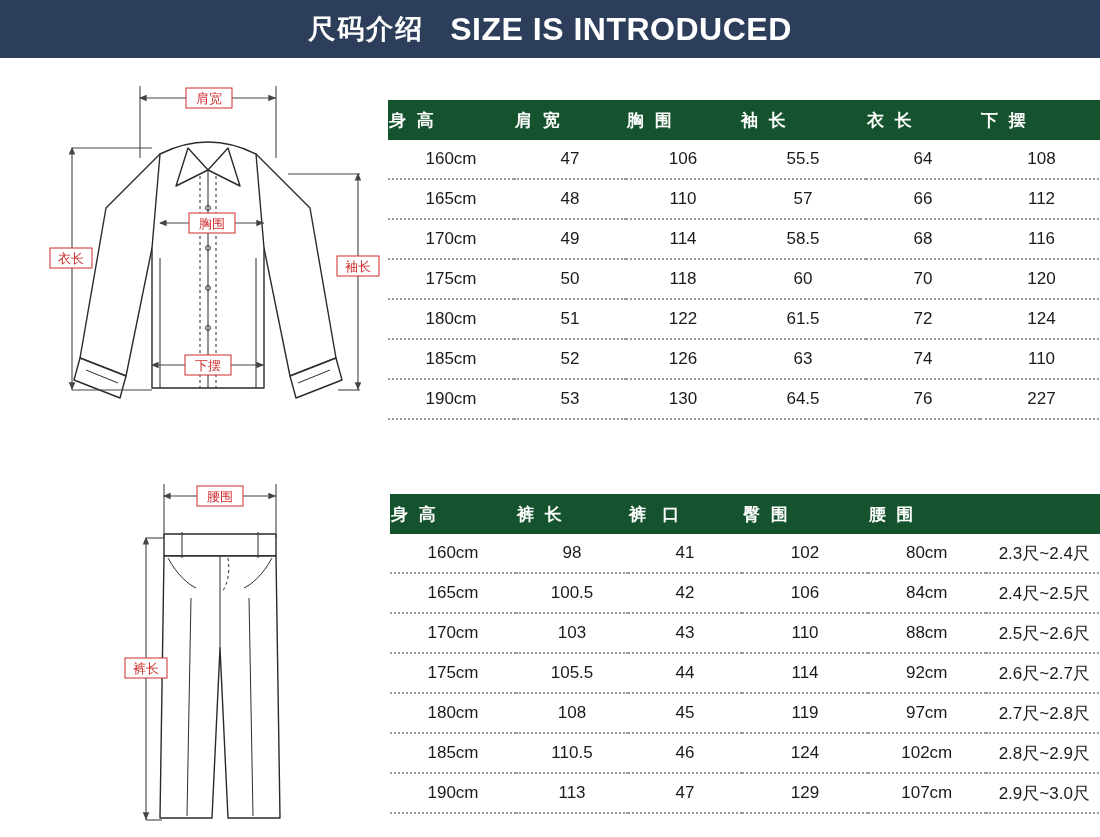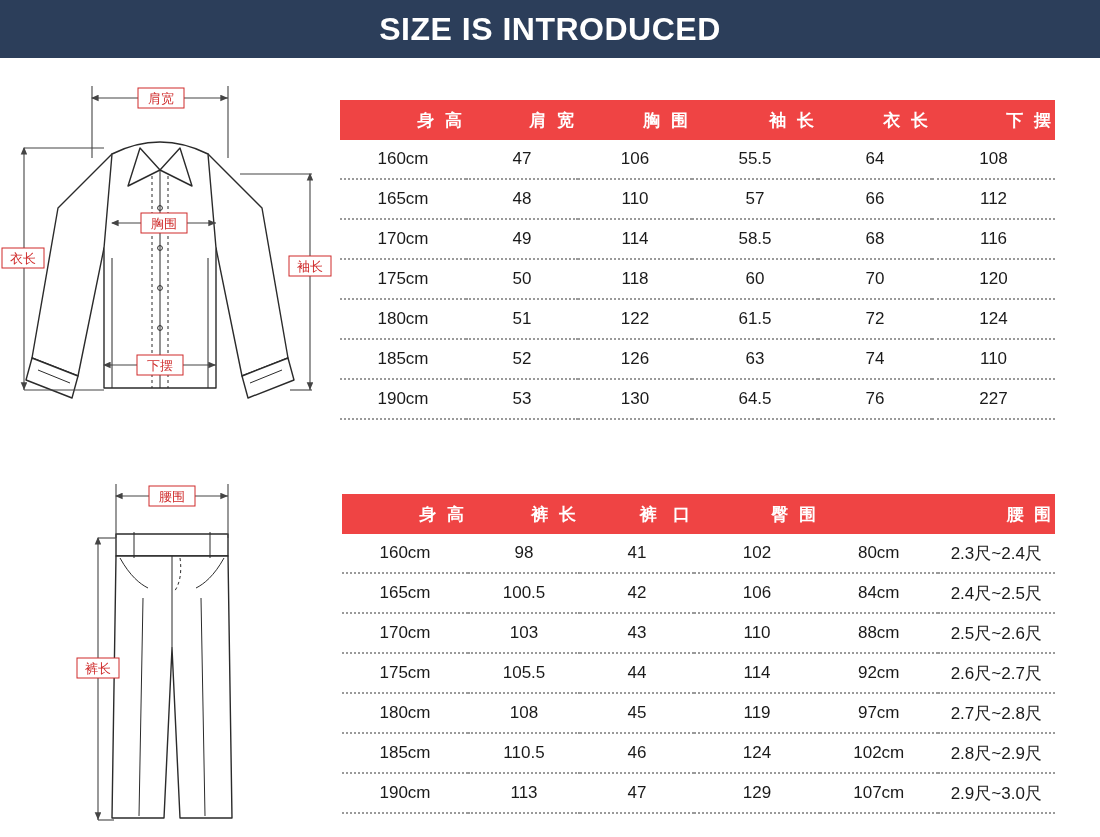--- a/index.html
+++ b/index.html
@@ -42,40 +42,41 @@
   }
 
   
   .block {
     position: absolute;
     display: flex;
   }
   .fig-col {
     width: 340px;
     position: relative;
+    padding-left: 48px;
   }
   .tbl-col {
     flex: 1;
     position: relative;
   }
 
   
   table.size-table {
     border-collapse: collapse;
     width: 100%;
     table-layout: fixed;
   }
   table.size-table thead th {
-    background: #ef4444;
+    background: #14532d;
     color: #ffffff;
     font-size: 17px;
     font-weight: bold;
     letter-spacing: 3px;
     height: 38px;
-    text-align: right;
+    text-align: left;
     border: none;
   }
   table.size-table tbody td {
     height: 36px;
     text-align: center;
     font-size: 17px;
     color: #1a1a1a;
     border-bottom: 2px dotted #9a9a9a;
     background: #ffffff;
   }
@@ -119,20 +120,21 @@
     stroke: #444444;
     stroke-width: 1.1;
   }
 </style>
 </head>
 <body>
 
 <div id="page">
 
   <div class="header">
+    <span class="cn-title">尺码介绍</span>
     <span class="en-title">SIZE IS INTRODUCED</span>
   </div>
 
   <div class="block" style="left:0; top:58px; width:1100px; height:400px;">
 
     <div class="fig-col">
       <svg class="figure-svg" width="340" height="400" viewBox="0 0 340 400">
         <defs>
           <marker id="ah" markerWidth="8" markerHeight="8" refX="7" refY="3" orient="auto">
             <path d="M0,0 L7,3 L0,6 z" fill="#444444"></path>

